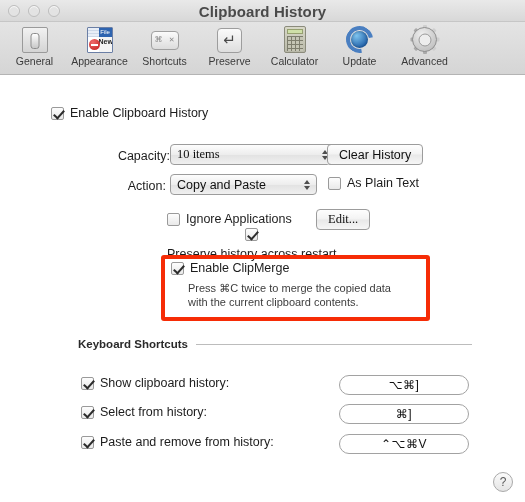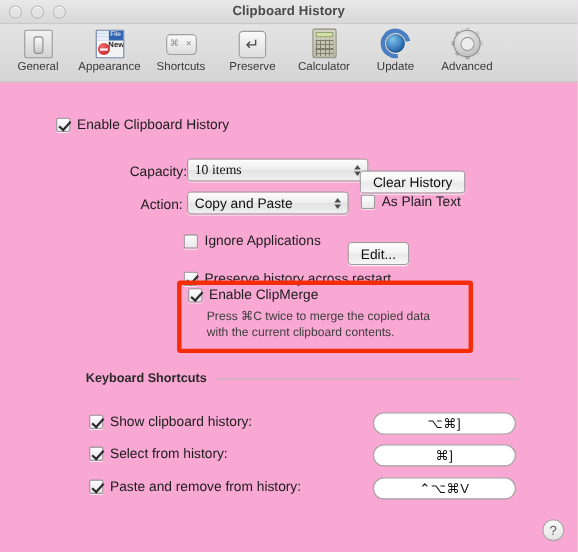--- a/index.html
+++ b/index.html
@@ -40,21 +40,21 @@
     width: 12px; height: 12px;
     border-radius: 50%;
     background: #e3e3e3;
     border: 1px solid #bdbdbd;
     box-shadow: inset 0 1px 1px rgba(255,255,255,.9);
   }
   .title-text {
     position: absolute;
     left: 0; right: 0; top: 3px;
     text-align: center;
-    font-size: 12px;
+    font-size: 15px;
     color: #4a4a4a;
     font-weight: bold;
     letter-spacing: .1px;
   }
 
   
   .toolbar {
     height: 53px;
     background: linear-gradient(to bottom, #e4e4e4 0%, #d5d5d5 100%);
     border-bottom: 1px solid #b4b4b4;
@@ -216,21 +216,21 @@
     position:absolute; left:50%; top:50%; width:4px; height:29px;
     margin-left:-2px; margin-top:-14.5px;
     background: linear-gradient(to bottom,#cfcfcf,#a8a8a8);
     border-radius:1px;
   }
 
   
   .content {
     position: relative;
     flex: 1;
-    background: #f9a8d4;
+    background: #ffffff;
     padding: 11px;
   }
 
   
   .cb {
     width: 13px; height: 13px; flex: none;
     border: 1px solid #9a9a9a;
     border-radius: 2px;
     background: linear-gradient(to bottom,#fdfdfd,#e9e9e9);
     position: relative;
@@ -279,21 +279,20 @@
     height: 21px;
     padding: 0 11px;
     border: 1px solid #9c9c9c;
     border-radius: 4px;
     background: linear-gradient(to bottom,#fefefe 0%,#f3f3f3 48%,#e8e8e8 52%,#f6f6f6 100%);
     box-shadow: 0 1px 0 rgba(255,255,255,.8);
     font-size: 12.5px;
     color: #101010;
     display: flex; align-items: center; justify-content: center;
     white-space: nowrap;
-    margin-top: 11px;
   }
 
   .row-label {
     font-size: 12.5px;
     color: #1c1c1c;
     text-align: right;
     white-space: nowrap;
   }
 
   
@@ -459,23 +458,23 @@
     </div>
     <div class="abs cb-row" style="left:328px; top:101px;">
       <span class="cb"></span>
       <span class="cb-label">As Plain Text</span>
     </div>
 
     <div class="abs cb-row" style="left:167px; top:137px;">
       <span class="cb"></span>
       <span class="cb-label">Ignore Applications</span>
     </div>
-    <div class="abs btn" style="left:316px; top:134px;">Edit...</div>
-
-    <div class="abs cb-row" style="left:167px; top:171px;">
+    <div class="abs btn" style="left:316px; top:134px;font-family:Liberation Serif, serif;">Edit...</div>
+
+    <div class="abs cb-row" style="left:167px; top:153px;flex-direction:column;">
       <span class="cb on"></span>
       <span class="cb-label">Preserve history across restart</span>
     </div>
 
     <div class="redbox" style="left:161px; top:180px; width:269px; height:66px;"></div>
 
     <div class="abs cb-row" style="left:171px; top:186px;">
       <span class="cb on"></span>
       <span class="cb-label">Enable ClipMerge</span>
     </div>

